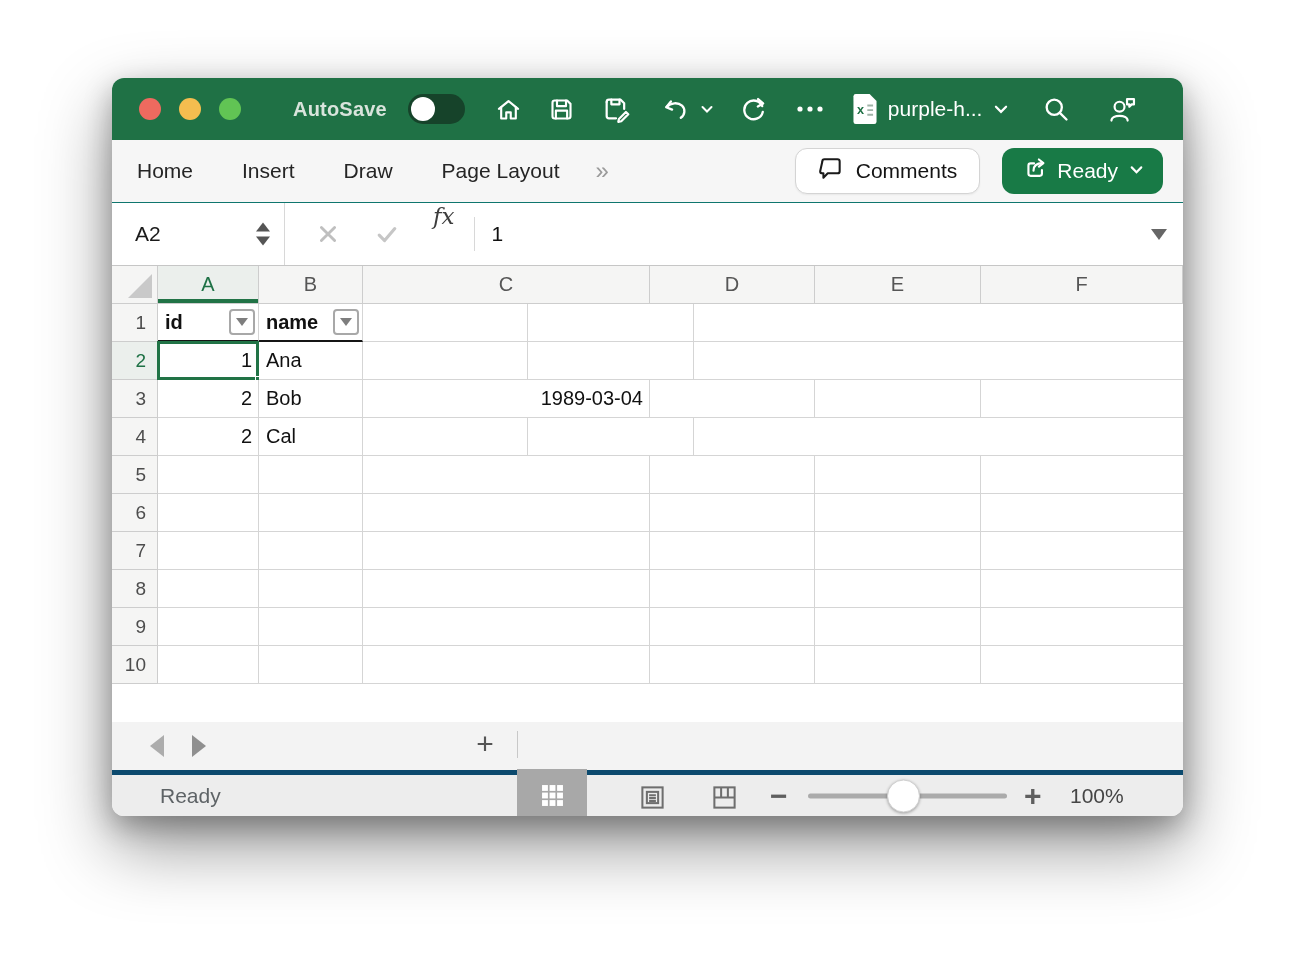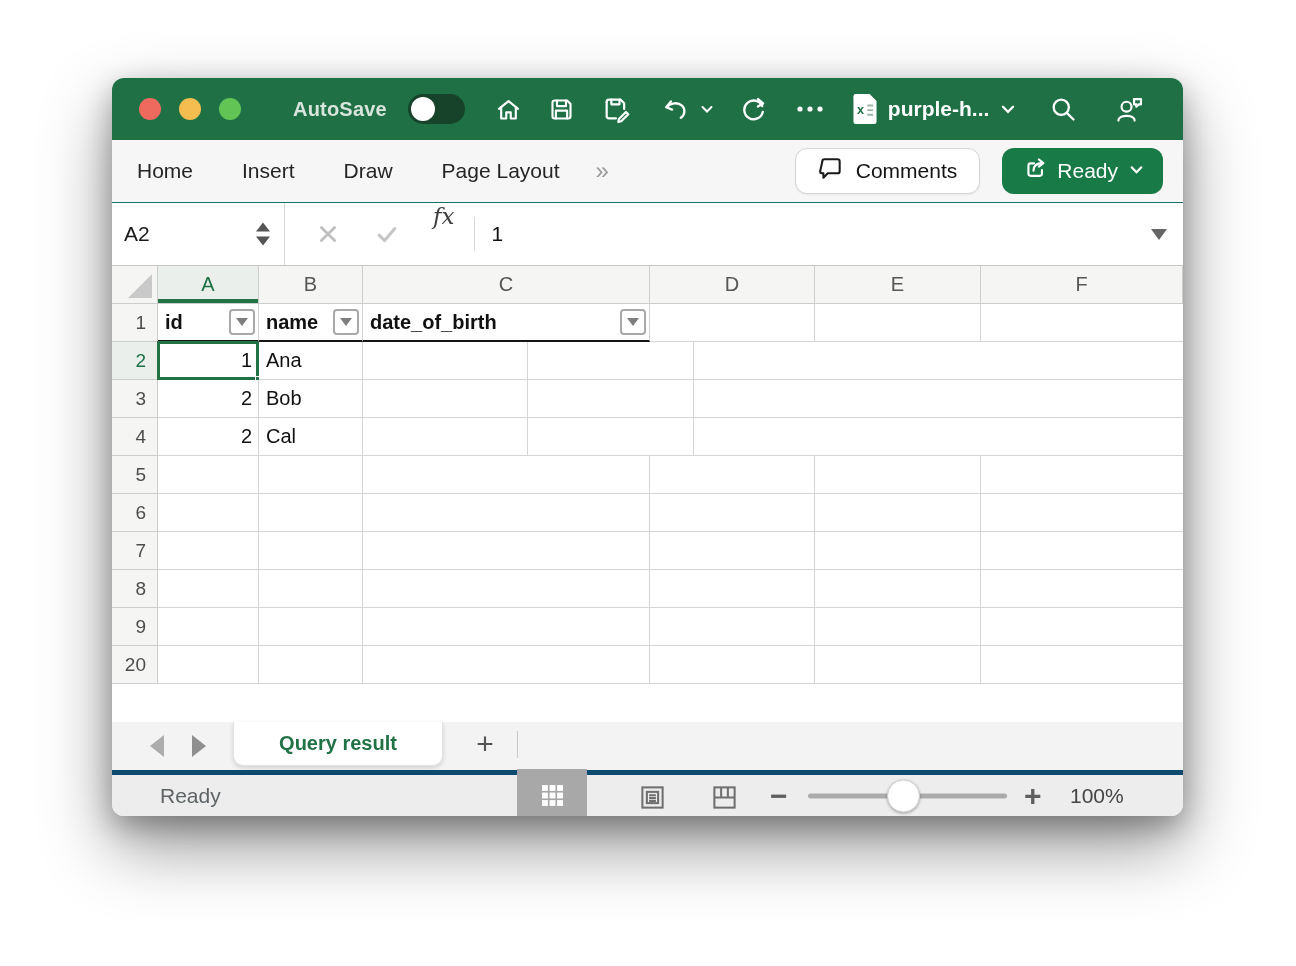--- a/index.html
+++ b/index.html
@@ -13,39 +13,39 @@
   
   .titlebar { height:62px; background:#1F7145; display:flex; align-items:center; padding:0 24px 0 27px; }
   .traffic { display:flex; gap:18px; align-items:center; }
   .dot { width:22px; height:22px; border-radius:50%; }
   .dot.red{ background:#EE6A5F; } .dot.yellow{ background:#F5BD4F; } .dot.green{ background:#61C454; }
   .autosave { color:#D9E4DC; font-size:20px; font-weight:700; margin-left:52px; letter-spacing:.2px; }
   .toggle { width:57px; height:30px; border-radius:15px; background:#16432A; margin-left:21px; position:relative; }
   .toggle .knob { position:absolute; left:3px; top:3px; width:24px; height:24px; border-radius:50%; background:#fff; }
   .tbtn { background:none; border:none; display:flex; align-items:center; justify-content:center; cursor:pointer; padding:0; }
   .tbtn svg { display:block; }
-  .fname { color:#fff; font-size:21px; font-weight:700; margin-left:10px; white-space:nowrap; }
+  .fname { color:#fff; font-size:21px; font-weight:400; margin-left:10px; white-space:nowrap; }
 
   
   .ribbon { height:63px; background:#F6F6F6; border-bottom:1px solid #0f766e;
             display:flex; align-items:center; padding:0 20px 0 25px; }
   .rtab { font-size:21px; color:#252525; font-weight:500; background:none; border:none; cursor:pointer; }
   .rtab + .rtab { margin-left:49px; }
   .overflow { color:#9B9B9B; font-size:24px; margin-left:36px; background:none; border:none; cursor:pointer; }
   .rspacer { flex:1; }
   .comments-btn { height:46px; display:flex; align-items:center; gap:12px; background:#fff;
                   border:1px solid #D4D4D4; border-radius:12px; padding:0 22px; font-size:21px;
                   color:#141414; font-weight:500; cursor:pointer; box-shadow:0 1px 2px rgba(0,0,0,.06); }
   .share-btn { height:46px; display:flex; align-items:center; gap:10px; background:#187A46; border:none;
                border-radius:12px; padding:0 18px; font-size:21px; color:#fff; font-weight:500;
                cursor:pointer; margin-left:22px; }
 
   
   .fbar { height:63px; background:#fff; border-bottom:1px solid #C6C6C6; display:flex; align-items:stretch; }
-  .namebox { width:173px; display:flex; align-items:center; padding-left:12px; border-right:1px solid #D8D8D8; position:relative; }
+  .namebox { width:173px; display:flex; align-items:center; padding-left:23px; border-right:1px solid #D8D8D8; position:relative; }
   .namebox .nb-val { font-size:21px; color:#1a1a1a; }
   .spinner { position:absolute; right:14px; top:50%; transform:translateY(-50%); display:flex; flex-direction:column; gap:5px; cursor:pointer; }
   .spin-up { width:0; height:0; border-left:7px solid transparent; border-right:7px solid transparent; border-bottom:9px solid #555; }
   .spin-dn { width:0; height:0; border-left:7px solid transparent; border-right:7px solid transparent; border-top:9px solid #555; }
   .fb-ico { display:flex; align-items:center; justify-content:center; background:none; border:none; cursor:pointer; }
   .fx { font-family:"DejaVu Serif", serif; font-style:italic; font-size:23px; color:#3d3d3d; margin:0 0 0 34px; }
   .fb-div { width:1px; background:#D8D8D8; height:34px; align-self:center; margin-left:20px; }
   .fb-val { font-size:21px; color:#111; margin-left:16px; display:flex; align-items:center; flex:1; }
   .fb-expand { width:0; height:0; border-left:8px solid transparent; border-right:8px solid transparent;
                border-top:11px solid #666; align-self:center; margin-right:16px; cursor:pointer; }
@@ -273,26 +273,20 @@
         <span class="filter-btn">
             <span class="filter-tri"></span>
           </span>
         </div>
       <div class="cell c2 th blackline">
           <span>name</span>
         <span class="filter-btn">
             <span class="filter-tri"></span>
           </span>
         </div>
-      <div class="cell c3 th blackline">
-          <span>date_of_birth</span>
-        <span class="filter-btn">
-            <span class="filter-tri"></span>
-          </span>
-        </div>
       <div class="cell c4"></div>
       <div class="cell c5"></div>
       <div class="cell c6"></div>
     </div>
 
     <div class="grow">
       <div class="cell c0 rowhdr hl">2</div>
       <div class="cell c1 num">
           <span>1</span>
         <div class="selbox"></div>
@@ -307,20 +301,23 @@
     </div>
 
     <div class="grow">
       <div class="cell c0 rowhdr">3</div>
       <div class="cell c1 num">
           <span>2</span>
         </div>
       <div class="cell c2 txt">
           <span>Bob</span>
         </div>
+      <div class="cell c3 num">
+          <span>1989-03-04</span>
+        </div>
       <div class="cell c4"></div>
       <div class="cell c5"></div>
       <div class="cell c6"></div>
     </div>
 
     <div class="grow">
       <div class="cell c0 rowhdr">4</div>
       <div class="cell c1 num">
           <span>2</span>
         </div>
@@ -371,40 +368,37 @@
     <div class="grow">
       <div class="cell c0 rowhdr">9</div>
       <div class="cell c1"></div>
         <div class="cell c2"></div>
       <div class="cell c3"></div>
         <div class="cell c4"></div>
       <div class="cell c5"></div>
         <div class="cell c6"></div>
     </div>
     <div class="grow">
-      <div class="cell c0 rowhdr">20</div>
+      <div class="cell c0 rowhdr">10</div>
       <div class="cell c1"></div>
         <div class="cell c2"></div>
       <div class="cell c3"></div>
         <div class="cell c4"></div>
       <div class="cell c5"></div>
         <div class="cell c6"></div>
     </div>
   </div>
 
   <div class="tabbar">
     <button class="nav-arrow">
         <div class="arrow-l"></div>
       </button>
     <button class="nav-arrow">
         <div class="arrow-r"></div>
       </button>
-    <div class="sheettab">
-        <span>Query result</span>
-      </div>
     <button class="addsheet">+</button>
     <div class="tab-div"></div>
   </div>
 
   <div class="statusbar">
     <span class="ready">Ready</span>
 
     <button class="view-btn view-grid">
       <svg width="23" height="23" viewBox="0 0 22 22">
         <g fill="#fff">

